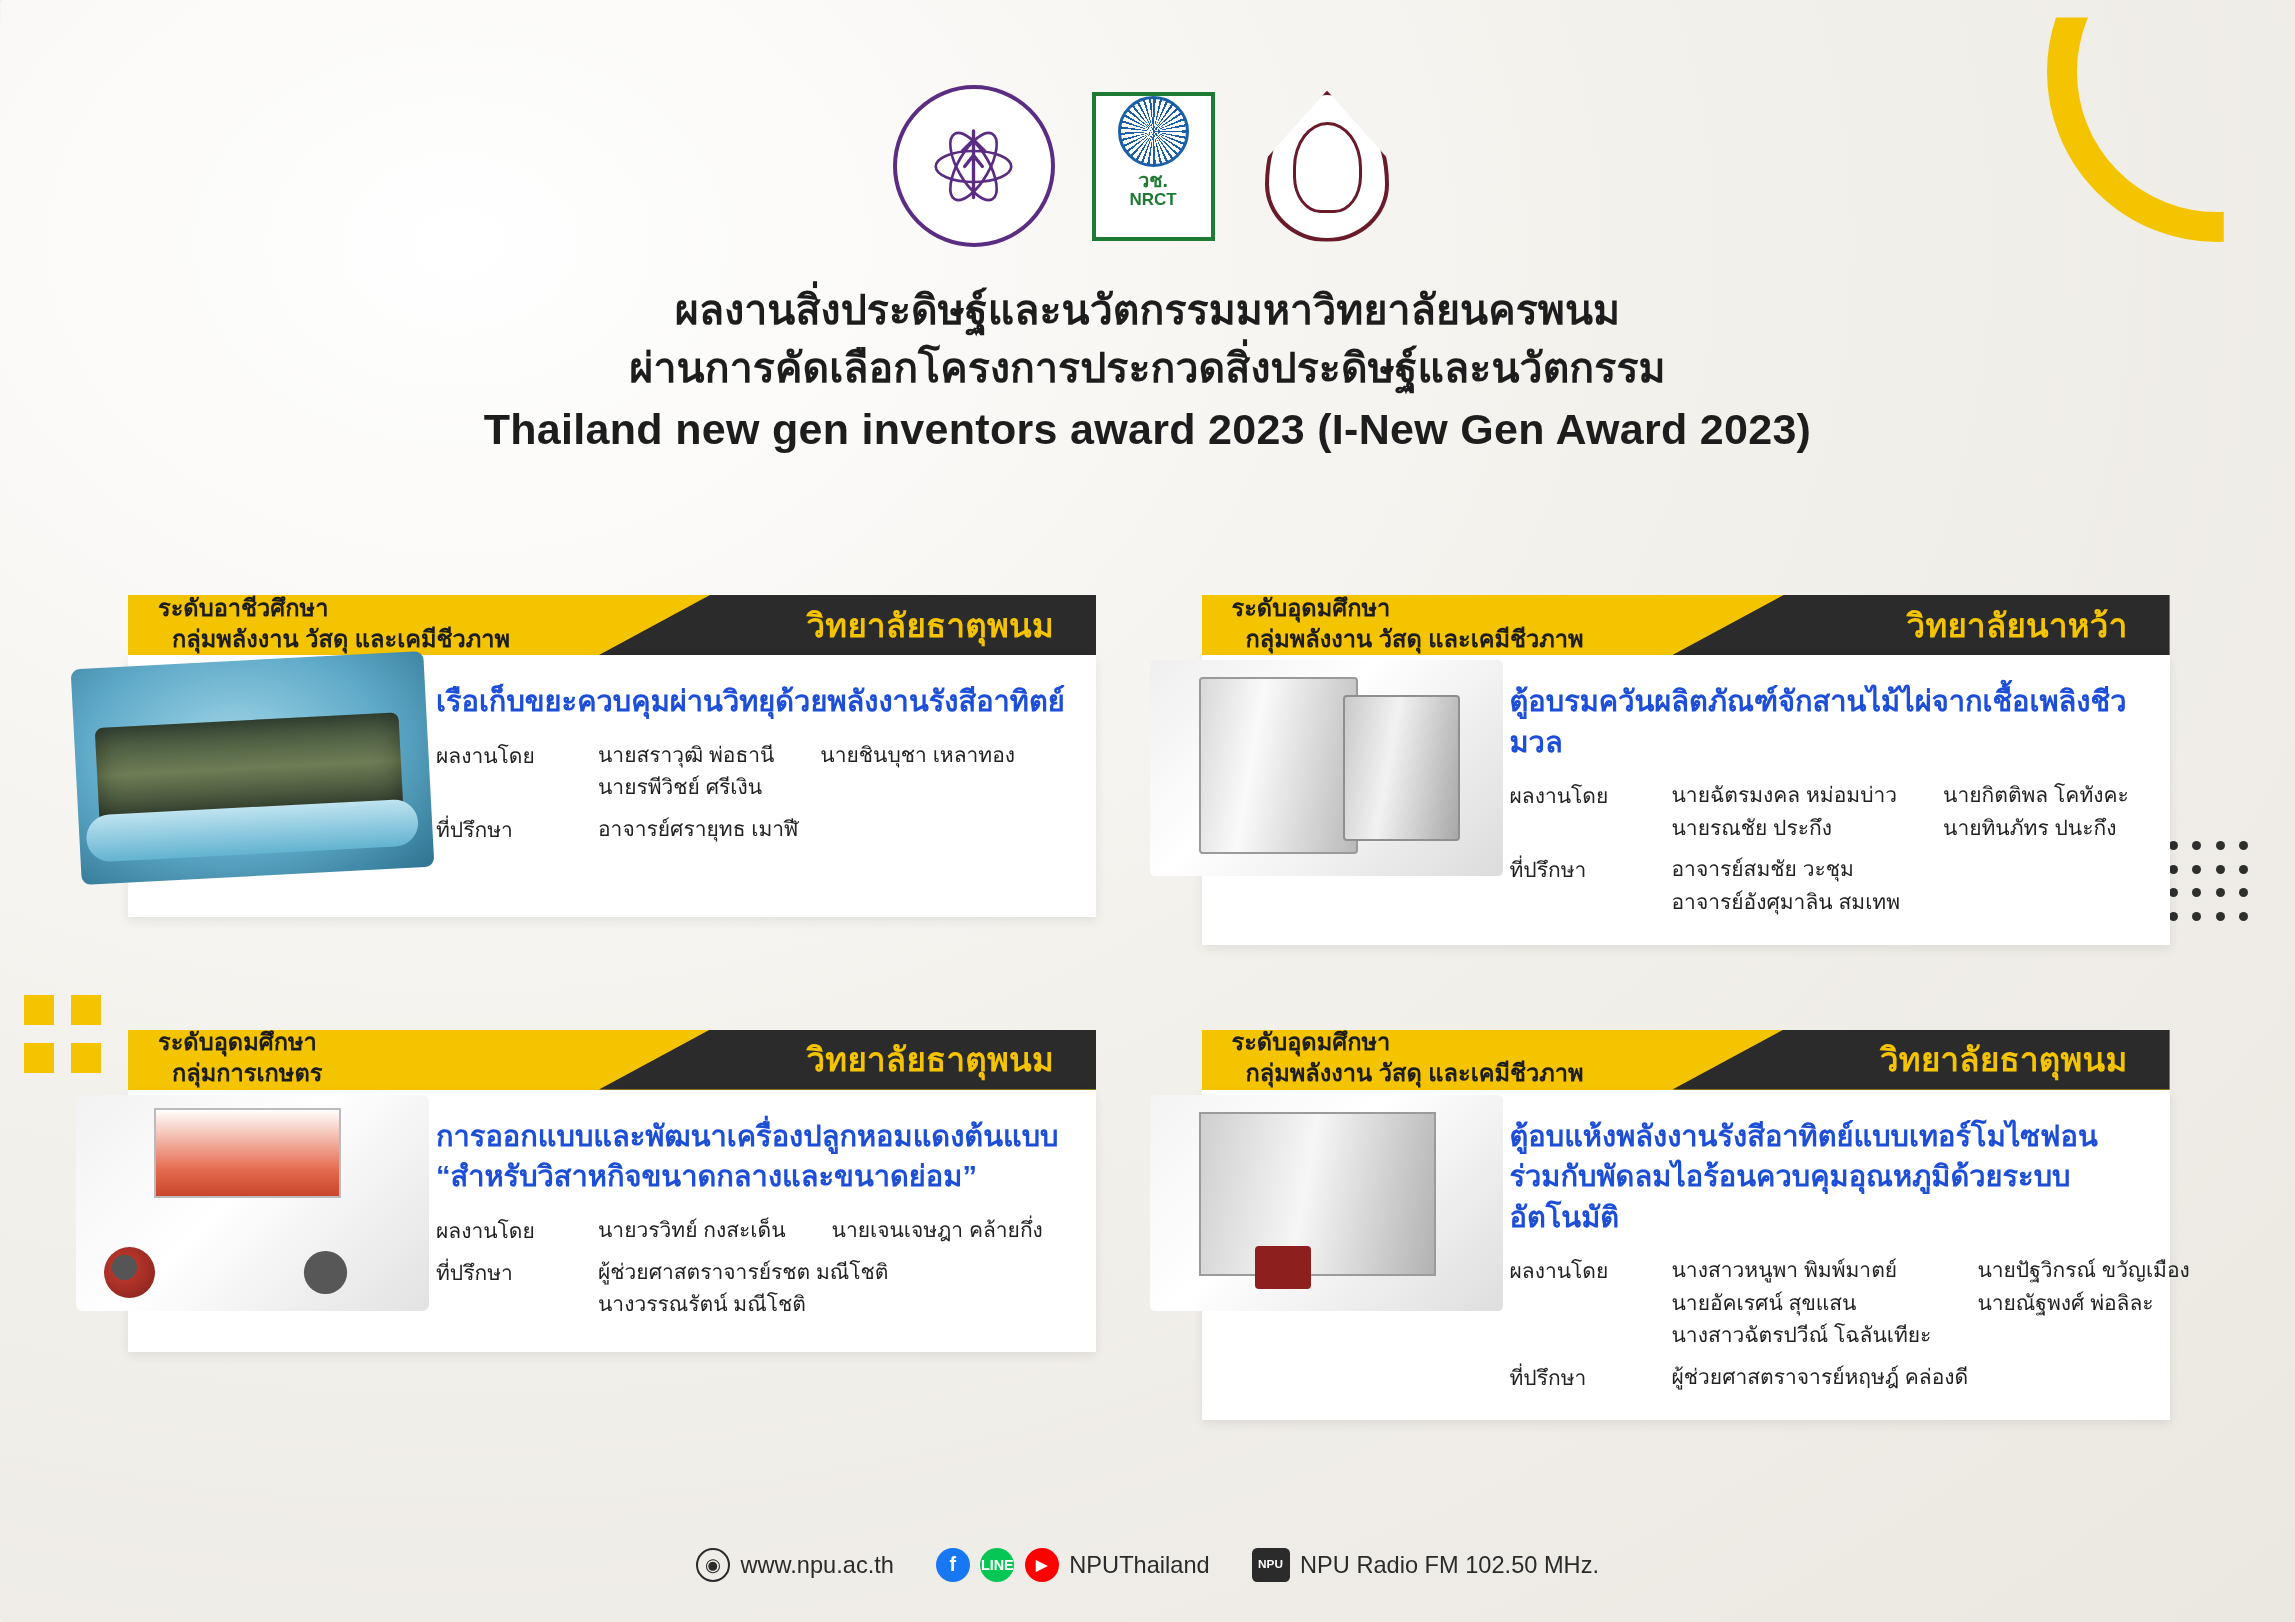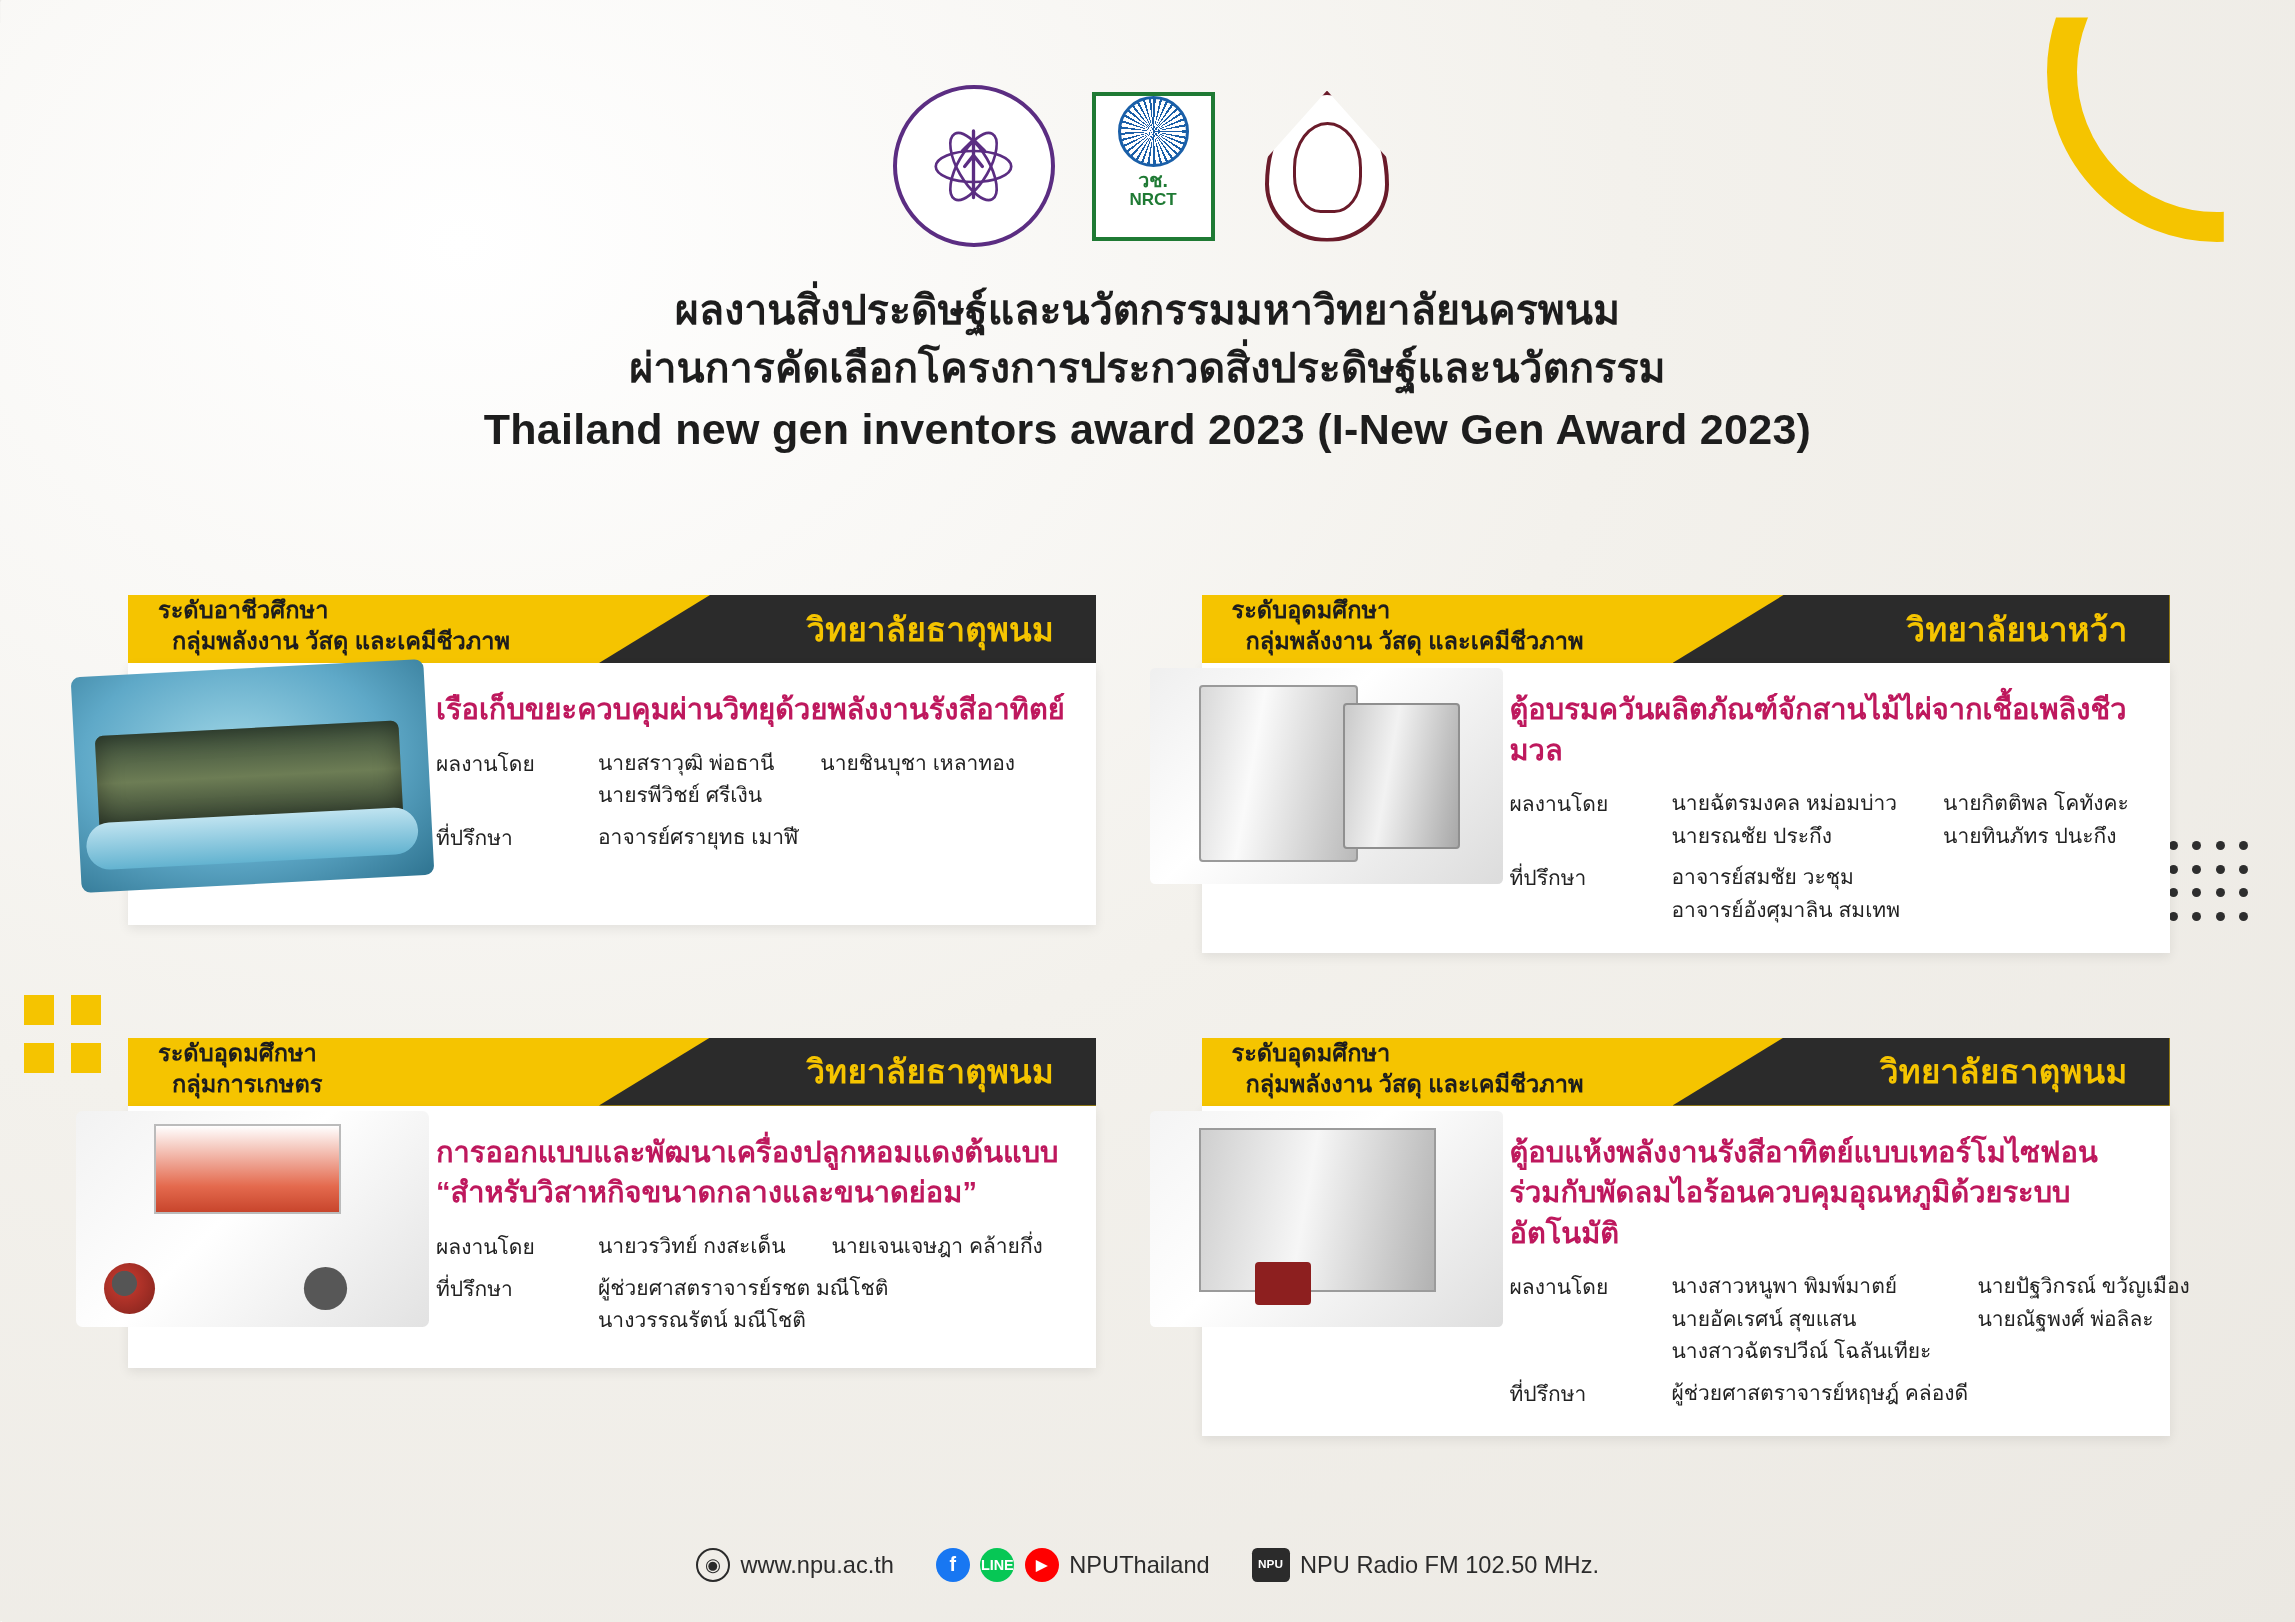--- a/index.html
+++ b/index.html
@@ -131,23 +131,23 @@
     width: 2042px;
     display: grid;
     grid-template-columns: 1fr 1fr;
     column-gap: 105px;
     row-gap: 85px;
   }
   .card { position: relative; width: 968px; }
 
   .card-head {
     position: relative;
-    height: 68px;
+    height: 60px;
     background: #f5c400;
-    display: flex; align-items: flex-start;
+    display: flex; align-items: flex-end;
     overflow: hidden;
   }
   .card-head .left {
     padding-left: 30px;
     line-height: 1.32;
     color: #1d1d1d;
     z-index: 2;
   }
   .card-head .left .lv { font-size: 23.6px; font-weight: 700; }
   .card-head .left .gp { font-size: 23.6px; font-weight: 700; margin-left: 14px; }
@@ -165,21 +165,21 @@
 
   .card-body {
     position: relative;
     min-height: 262px;
     background: #ffffff;
     box-shadow: 0 3.9px 10.5px rgba(0,0,0,0.08);
     padding: 26px 29px 26px 308px;
   }
 
   .proj-title {
-    font-size: 29px; font-weight: 700; color: #be185d; line-height: 1.4;
+    font-size: 29px; font-weight: 700; color: #1d4ed8; line-height: 1.4;
     margin-bottom: 17px;
   }
   .meta-row { display: flex; gap: 31px; margin-top: 9.2px; font-size: 21px; color: #222; }
   .meta-label { width: 131px; flex: 0 0 131px; font-size: 21px; color: #222; }
   .meta-cols { display: flex; gap: 46px; }
   .meta-col { line-height: 1.55; }
   .meta-col div { white-space: nowrap; }
 
   
   .photo {

